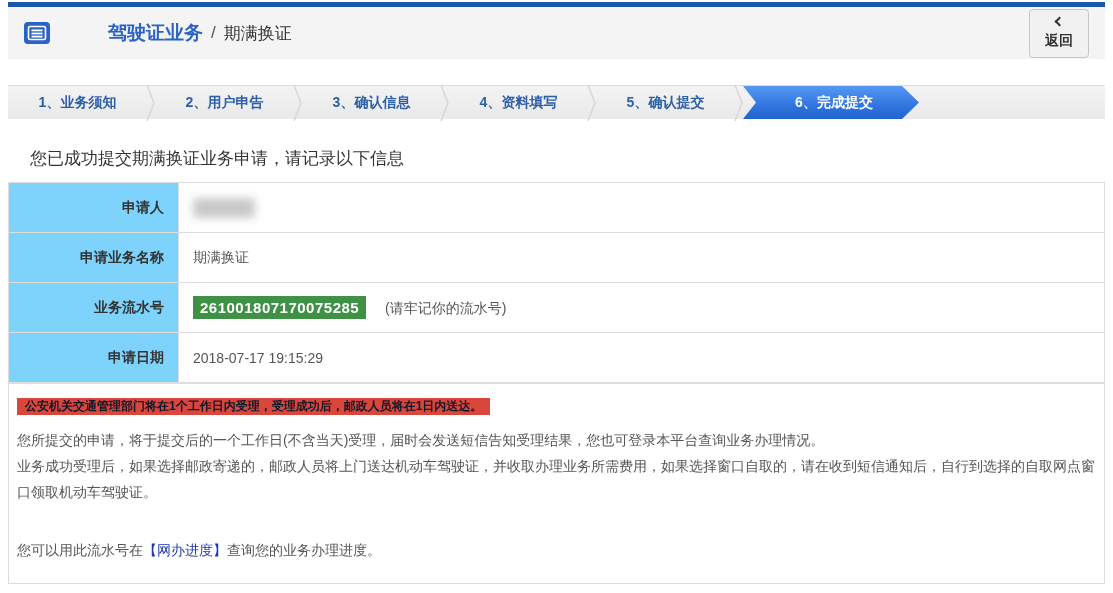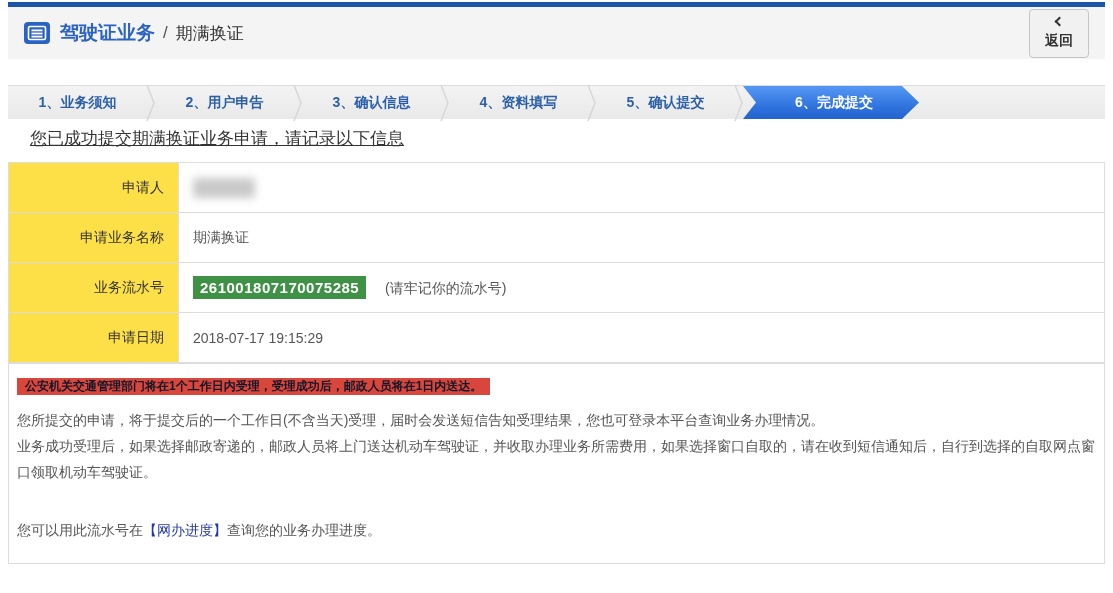--- a/index.html
+++ b/index.html
@@ -7,21 +7,21 @@
               font-family:"Liberation Sans","DejaVu Sans",sans-serif; }
 
   .container { margin:0 8px; width:1097px; }
 
   
   .top-bar { height:5px; margin-top:2px; background:#1d55a8; }
 
   
   .header { height:52px; background:#f4f4f4; display:flex; align-items:center; padding:0 16px; }
   .hdr-icon { display:inline-flex; margin-right:10px; }
-  .hdr-title { font-size:19px; font-weight:bold; color:#2b62c5; }
+  .hdr-title { font-size:19px; font-weight:bold; color:#2b62c5;margin-left:48px; }
   .hdr-divider { font-size:17px; color:#555; margin:0 8px; }
   .hdr-subtitle { font-size:17px; color:#333; }
   .back-btn { margin-left:auto; display:inline-flex; align-items:center; gap:7px;
               background:#f1f1f1; border:1px solid #c6c6c6; border-radius:4px;
               padding:7px 15px; font-size:14px; font-weight:bold; color:#333; cursor:pointer;flex-direction:column; }
   .chev-left { width:7px; height:7px; border-left:2px solid #333; border-bottom:2px solid #333;
                transform:rotate(45deg); margin-top:1px; }
 
   
   .steps { margin-top:26px; height:34px; border-top:1px solid #dcdcdc;
@@ -31,27 +31,27 @@
           font-size:14px; font-weight:bold; color:#2c5faa; white-space:nowrap; }
   .step-sep { width:8px; display:flex; align-items:center; }
   .step-sep svg { overflow:visible; }
   .step.active { width:176px; color:#fff;
           background:linear-gradient(180deg,#5598f4 0%,#2e72de 65%,#2263cd 100%);
           clip-path:polygon(0 0, calc(100% - 17px) 0, 100% 50%, calc(100% - 17px) 100%, 0 100%, 13px 50%);
           padding-left:6px; }
   .step-fill { flex:1; }
 
   
-  .success-msg { margin:8px 0 12px; padding-left:22px; font-size:17px; color:#333;text-decoration:underline; }
+  .success-msg { margin:28px 0 12px; padding-left:22px; font-size:17px; color:#333; }
 
   
   table.info { border-collapse:collapse; width:1097px; }
   table.info td { border:1px solid #ddd; height:50px; font-size:14px; vertical-align:middle; }
-  td.lbl { width:170px; background:#fde047; text-align:right; padding-right:14px;
-           font-weight:normal; color:#333; }
+  td.lbl { width:170px; background:#7dd3fc; text-align:right; padding-right:14px;
+           font-weight:bold; color:#333; }
   td.val { padding-left:14px; color:#555; background:#fff; }
   .serial-badge { display:inline-block; background:#3f9245; color:#fff; font-weight:bold;
                   font-size:15px; padding:3px 7px; letter-spacing:0.5px; }
   .serial-note { color:#555; margin-left:15px; font-size:14px; }
   .redacted { display:inline-block; width:62px; height:20px; background:#c9c9c9;
               border-radius:2px; filter:blur(4px); vertical-align:middle; }
 
   
   .notice-box { border:1px solid #ddd; border-top:1px solid #ddd; padding:12px 8px 20px; }
   .alert { display:inline-block; background:#d9463c; color:#0f172a; font-weight:bold;

